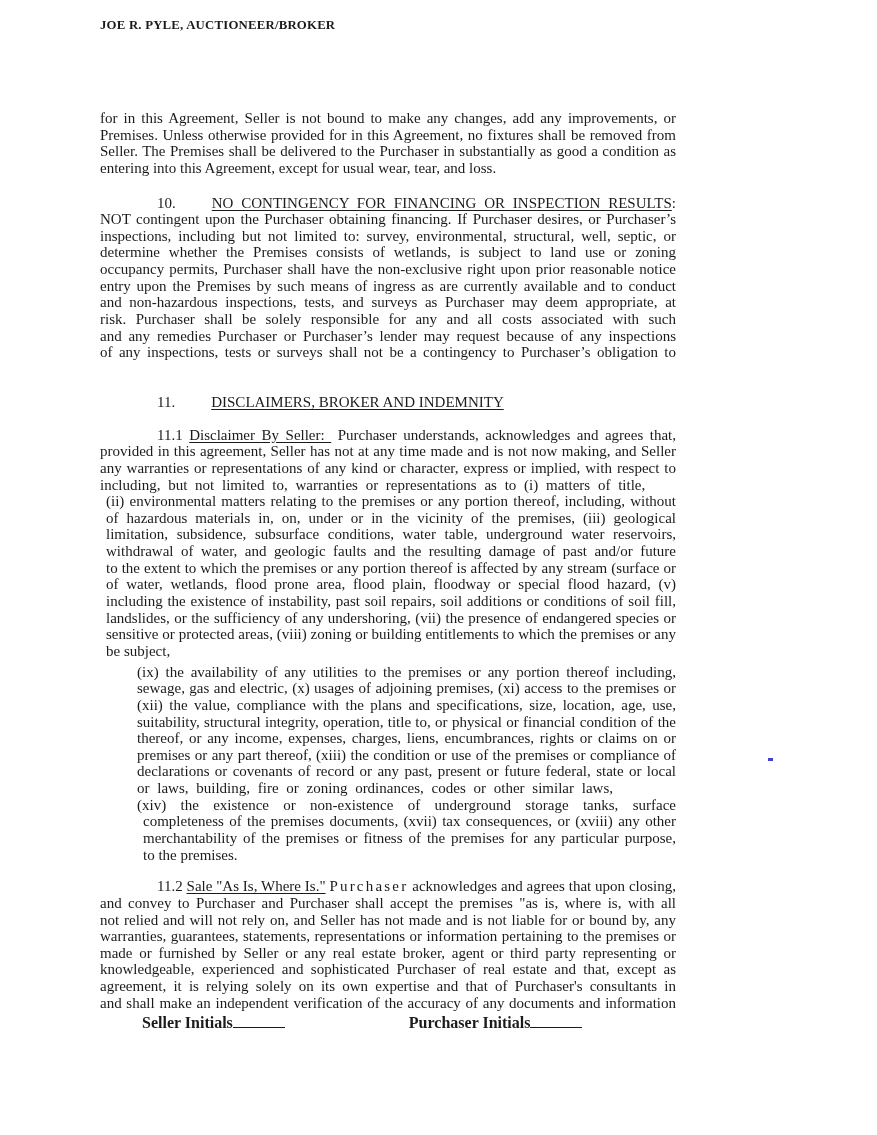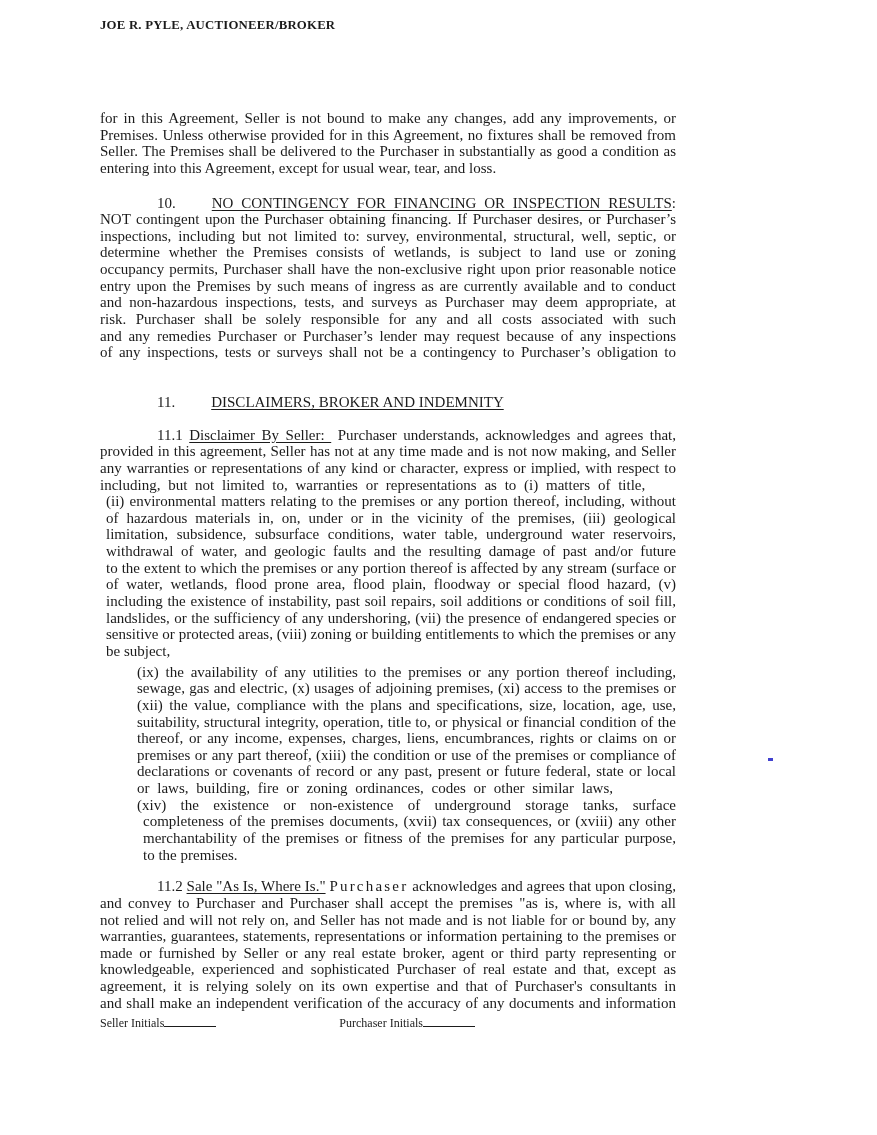--- a/index.html
+++ b/index.html
@@ -40,24 +40,25 @@
   #block-clause-9-cont{ margin-top:76px; }
   #block-clause-10{ margin-top:18px; }
   #block-clause-11-heading{ margin-top:33px; }
   #block-clause-11-1{ margin-top:16px; }
   #block-clause-11-1-ii{ margin-top:0; }
   #block-clause-11-1-ix{ margin-top:4px;margin-left:37px; }
   #block-clause-11-2{ margin-top:15px; }
 
   .initials-row{
     margin-top:3px;
-    font-size:12px;
-    font-weight:normal;
+    font-size:16px;
+    font-weight:bold;
     line-height:17px;
     white-space:nowrap;
+    margin-left:42px;
   }
   .init-item{ display:inline-block; }
   .init-item.purchaser{ margin-left:120px; }
   .blank-line{
     display:inline-block;
     width:52px;
     height:12px;
     border-bottom:1.4px solid #1b1b1b;
   }
   .blue-dash{

